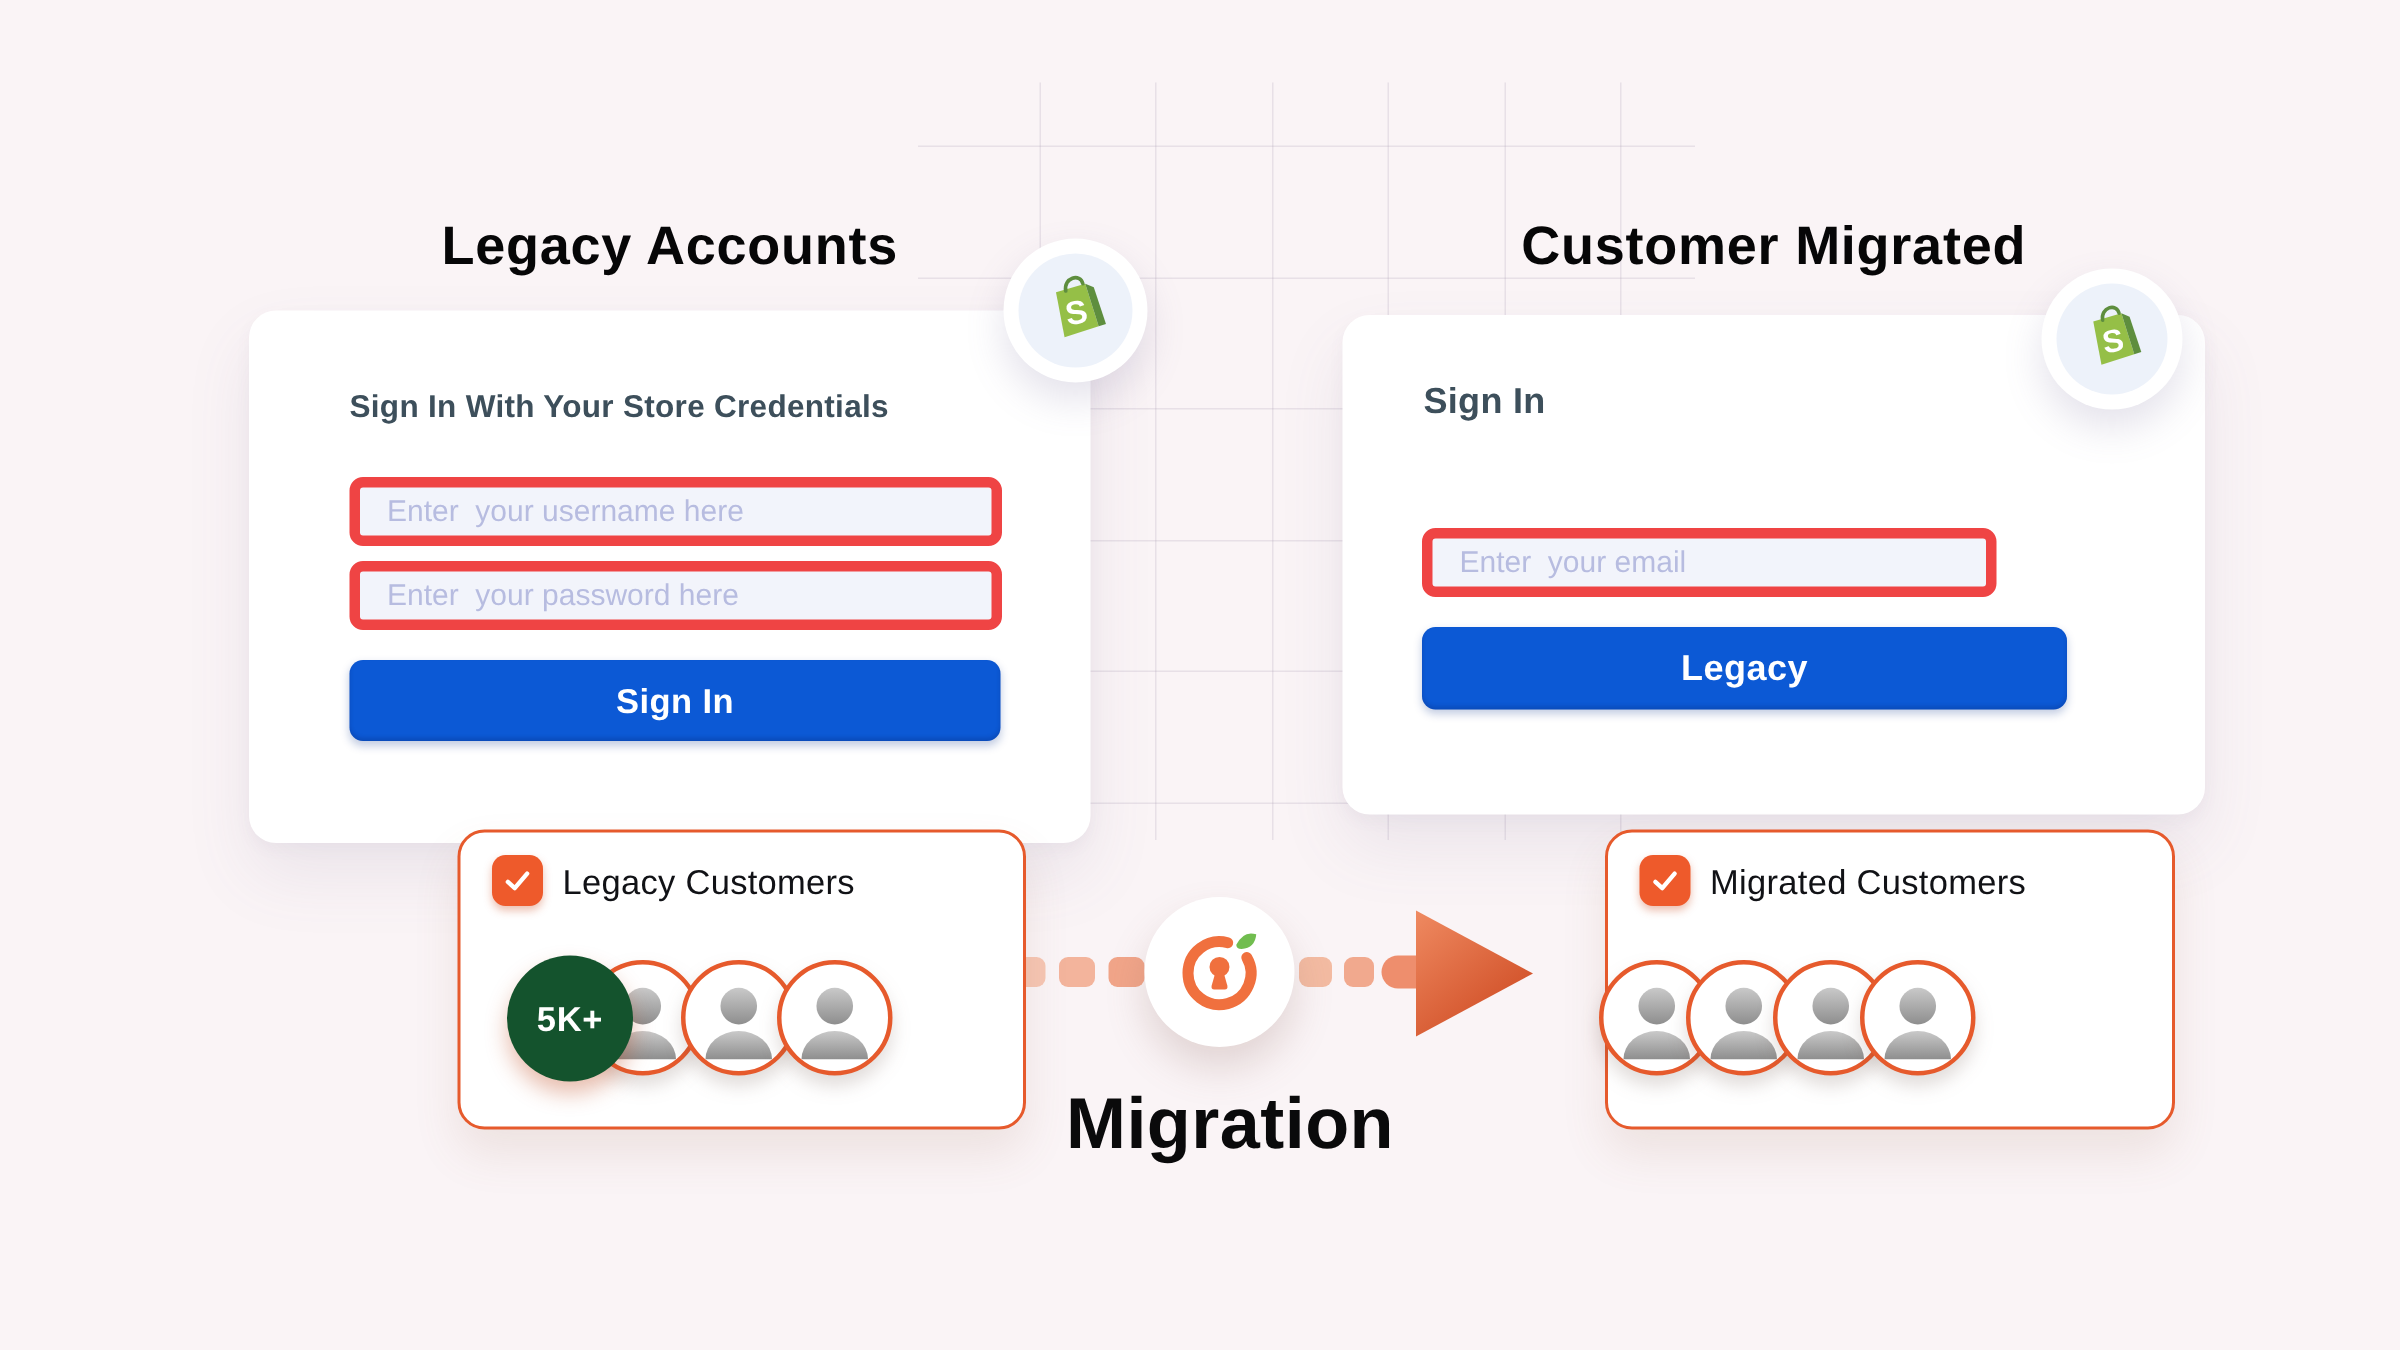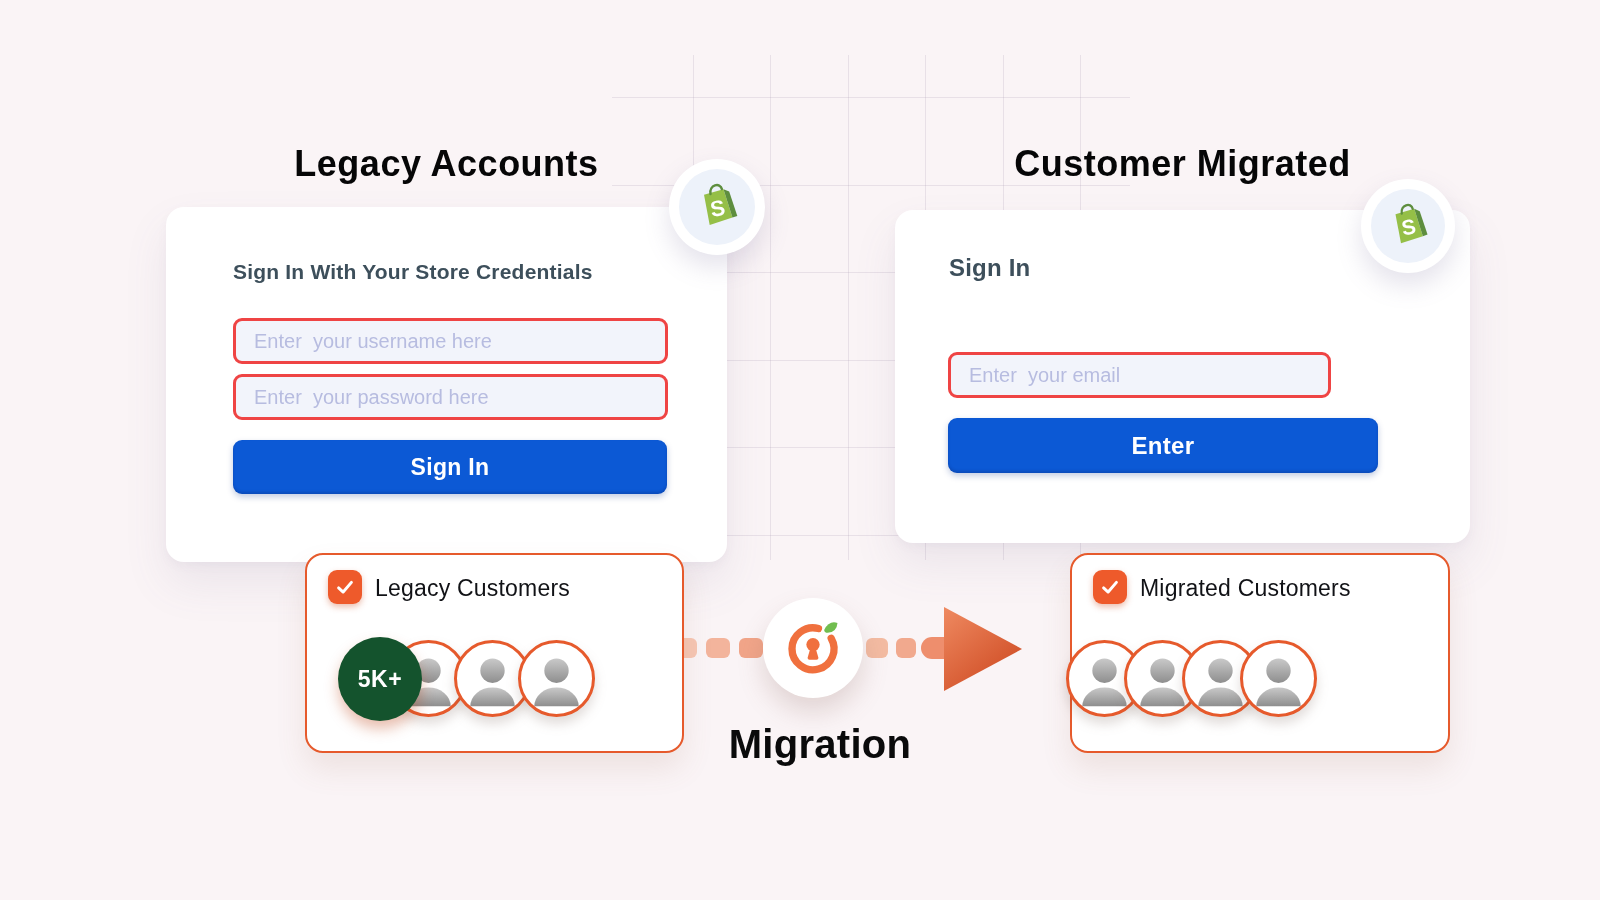--- a/index.html
+++ b/index.html
@@ -26,21 +26,21 @@
     box-shadow:0 22px 44px rgba(110,95,140,.10), 0 4px 10px rgba(110,95,140,.05);
   }
   #legacy-card{left:166px; top:207px; width:561px; height:355px;}
   #customer-card{left:895px; top:210px; width:575px; height:333px;}
   .card-heading{position:absolute; font-weight:700; color:#3d4f5b; letter-spacing:.2px;}
   #legacy-card .card-heading{left:67px; top:53px; font-size:21px;}
   #customer-card .card-heading{left:54px; top:44px; font-size:24px;}
   .card-desc{position:absolute; left:54px; top:100px; font-size:15.5px; font-weight:500; color:#17191c; letter-spacing:.1px;}
   .text-input{
     position:absolute; box-sizing:border-box; height:46px;
-    background:#f2f4fb; border:3px solid #ef4444; border-radius:9px;
+    background:#f2f4fb; border:7px solid #ef4444; border-radius:9px;
     padding:0 18px; font-size:20px; font-family:inherit; color:#5d648c; outline:none;
   }
   .text-input::placeholder{color:#b7bce0; opacity:1;}
   #legacy-card .text-input{left:67px; width:435px;}
   #input-username{top:111px;}
   #input-password{top:167px;}
   #input-email{left:53px; top:142px; width:383px;}
   .primary-btn{
     position:absolute; border:none; border-radius:9px; cursor:pointer;
     background:#0c59d5; color:#ffffff; font-family:inherit; font-weight:700; letter-spacing:.3px;
@@ -96,21 +96,21 @@
   .dash{position:absolute; top:638px; height:20px; border-radius:6px; z-index:1;}
   .arrow-shaft{position:absolute; left:921px; top:637px; width:38px; height:22px; border-radius:11px 0 0 11px; background:#ee8e6d; z-index:1;}
   .migration-circle{
     position:absolute; left:763px; top:598px; width:100px; height:100px; border-radius:50%;
     background:#ffffff; box-shadow:0 14px 26px rgba(140,100,90,.22); z-index:2;
     display:flex; align-items:center; justify-content:center;
   }
   .arrow-head{position:absolute; left:944px; top:605px; z-index:1;}
   #migration-label{
     position:absolute; left:660px; top:722px; width:320px; text-align:center;
-    font-size:40px; font-weight:600; color:#0a0a0b; letter-spacing:.3px;
+    font-size:48px; font-weight:600; color:#0a0a0b; letter-spacing:.3px;
   }
 </style>
 </head>
 <body>
 
 <div class="stage">
 
   <div>
     <div class="grid-line v" style="left:693px"></div>
     <div class="grid-line v" style="left:770px"></div>
@@ -132,21 +132,21 @@
   <div class="signin-card" id="legacy-card">
     <div class="card-heading">Sign In With Your Store Credentials</div>
     <input class="text-input" id="input-username" type="text" placeholder="Enter  your username here" style="">
     <input class="text-input" id="input-password" type="text" placeholder="Enter  your password here" style="">
     <button class="primary-btn" id="btn-signin">Sign In</button>
   </div>
 
   <div class="signin-card" id="customer-card">
     <div class="card-heading">Sign In</div>
     <input class="text-input" id="input-email" type="text" placeholder="Enter  your email" style="">
-    <button class="primary-btn" id="btn-verify">Enter</button>
+    <button class="primary-btn" id="btn-verify">Legacy</button>
   </div>
 
   <div class="shopify-badge" id="badge-left">
     <div class="inner">
       <svg width="52" height="58" viewBox="0 0 64 70" xmlns="http://www.w3.org/2000/svg">
         <polygon points="16,20 40,13 51,48 23,57" fill="#95bf47"></polygon>
         <polygon points="40,13 47,16 57,46 51,48" fill="#5e8e3e"></polygon>
         <path d="M24 19 C22 8 36 4 38 13" stroke="#5e8e3e" stroke-width="3" fill="none" stroke-linecap="round"></path>
         <text x="24" y="46" font-size="27" font-weight="700" fill="#ffffff" font-family="Liberation Sans, sans-serif" transform="rotate(-10 32 38)">S</text>
       </svg>

